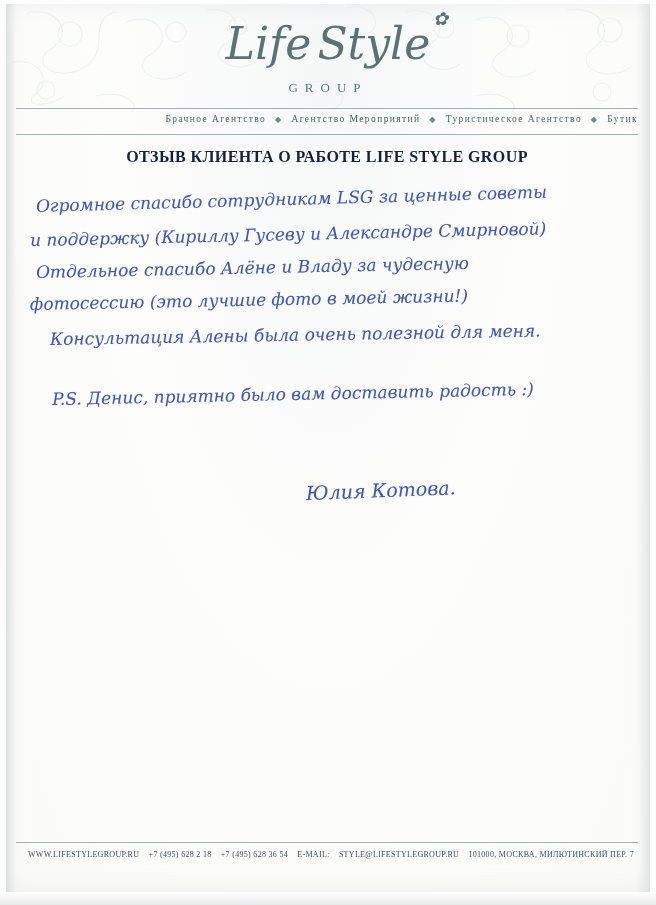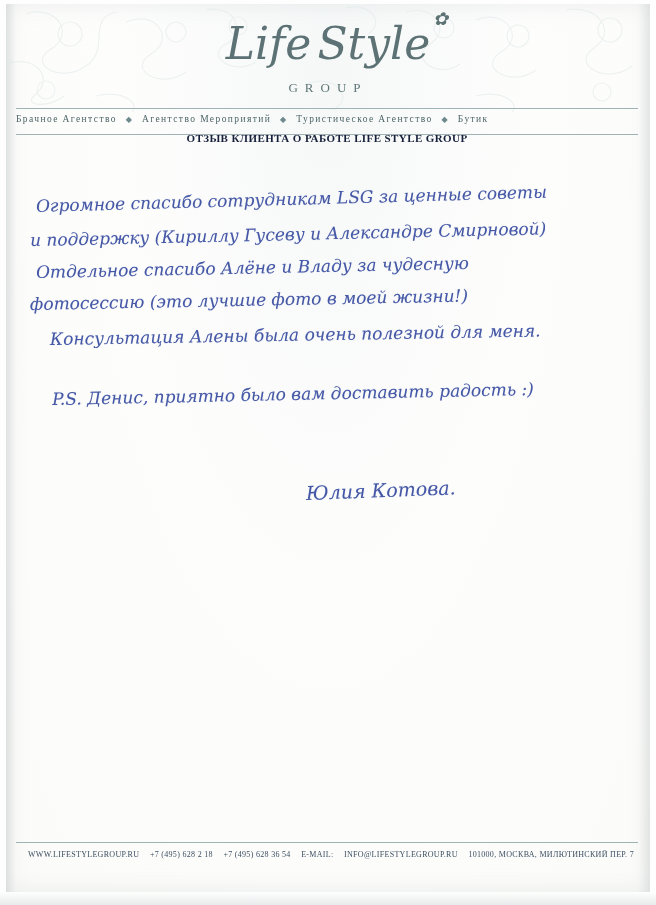--- a/index.html
+++ b/index.html
@@ -103,44 +103,44 @@
     background: #9fb2b4;
   }
   #rule-top { top: 104px; }
   #rule-bottom { top: 130px; }
 
   .services {
     position: absolute;
     left: 10px;
     top: 110px;
     width: 622px;
-    text-align: left;
+    text-align: right;
     font-family: "Liberation Serif", serif;
     font-size: 9.5px;
     letter-spacing: 1.4px;
     color: #4c6366;
     white-space: nowrap;
   }
   .services .sep {
     color: #6f8a8c;
     padding: 0 5px;
     font-size: 8px;
     vertical-align: middle;
   }
 
   
   .doc-title {
     position: absolute;
     left: 10px;
-    top: 128px;
+    top: 144px;
     width: 622px;
     text-align: center;
     font-family: "Liberation Serif", serif;
     font-weight: bold;
-    font-size: 11px;
+    font-size: 16px;
     letter-spacing: 0.4px;
     color: #17203a;
   }
 
   
   .hand {
     position: absolute;
     font-family: "DejaVu Serif", serif;
     font-style: italic;
     color: #4558a6;
@@ -253,19 +253,19 @@
     <div class="hand l5">Консультация Алены была очень полезной для меня.</div>
     <div class="hand l6">P.S. Денис, приятно было вам доставить радость :)</div>
     <div class="hand sign">Юлия Котова.</div>
 
     <div id="rule-footer"></div>
     <div class="footer">
       <span class="f-item f-left">WWW.LIFESTYLEGROUP.RU</span>
       <span class="f-item">+7 (495) 628 2 18</span>
       <span class="f-item">+7 (495) 628 36 54</span>
       <span class="f-item">E-MAIL:</span>
-      <span class="f-item">INFO@LIFESTYLEGROUP.RU</span>
+      <span class="f-item">STYLE@LIFESTYLEGROUP.RU</span>
       <span class="f-item f-right">101000, МОСКВА, МИЛЮТИНСКИЙ ПЕР. 7</span>
     </div>
 
   </div>
   <div class="scan-bottom"></div>
 </div>
 
 </body></html>

